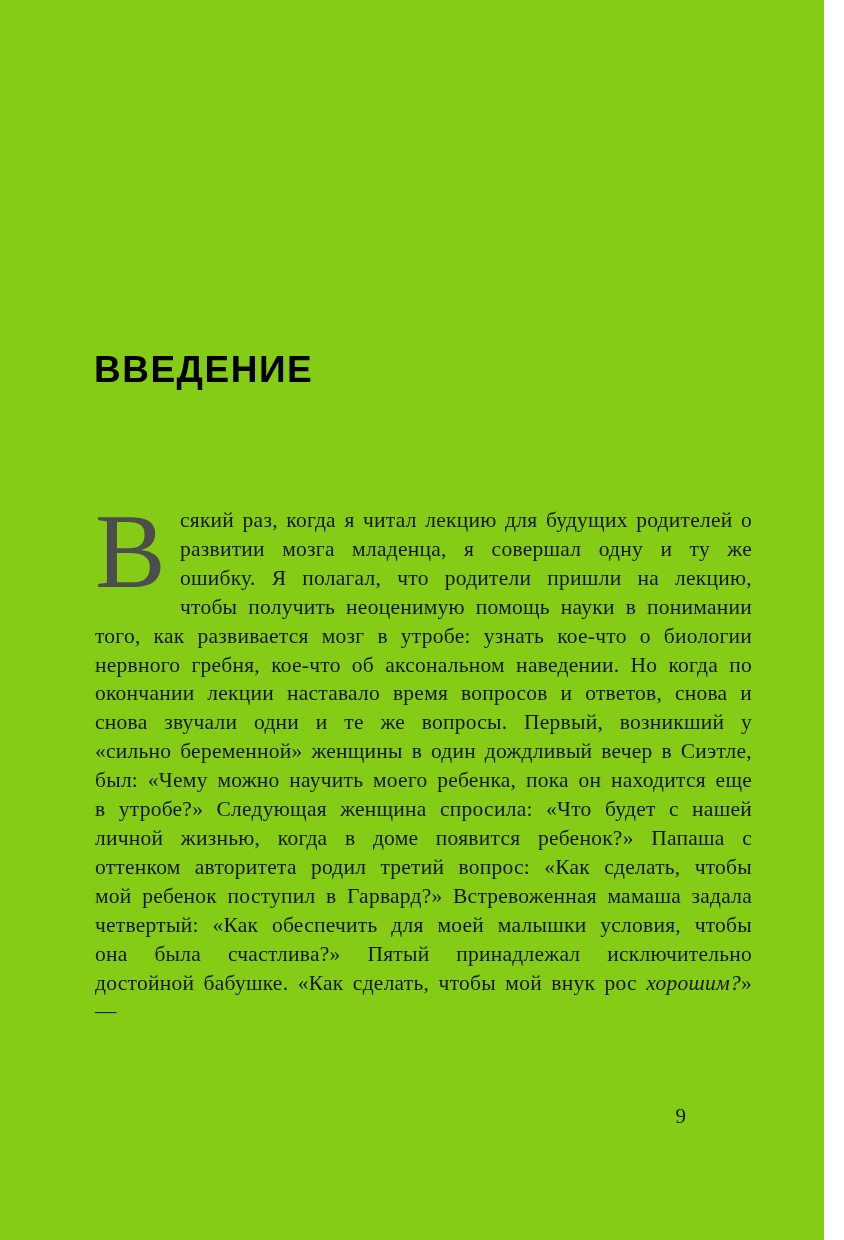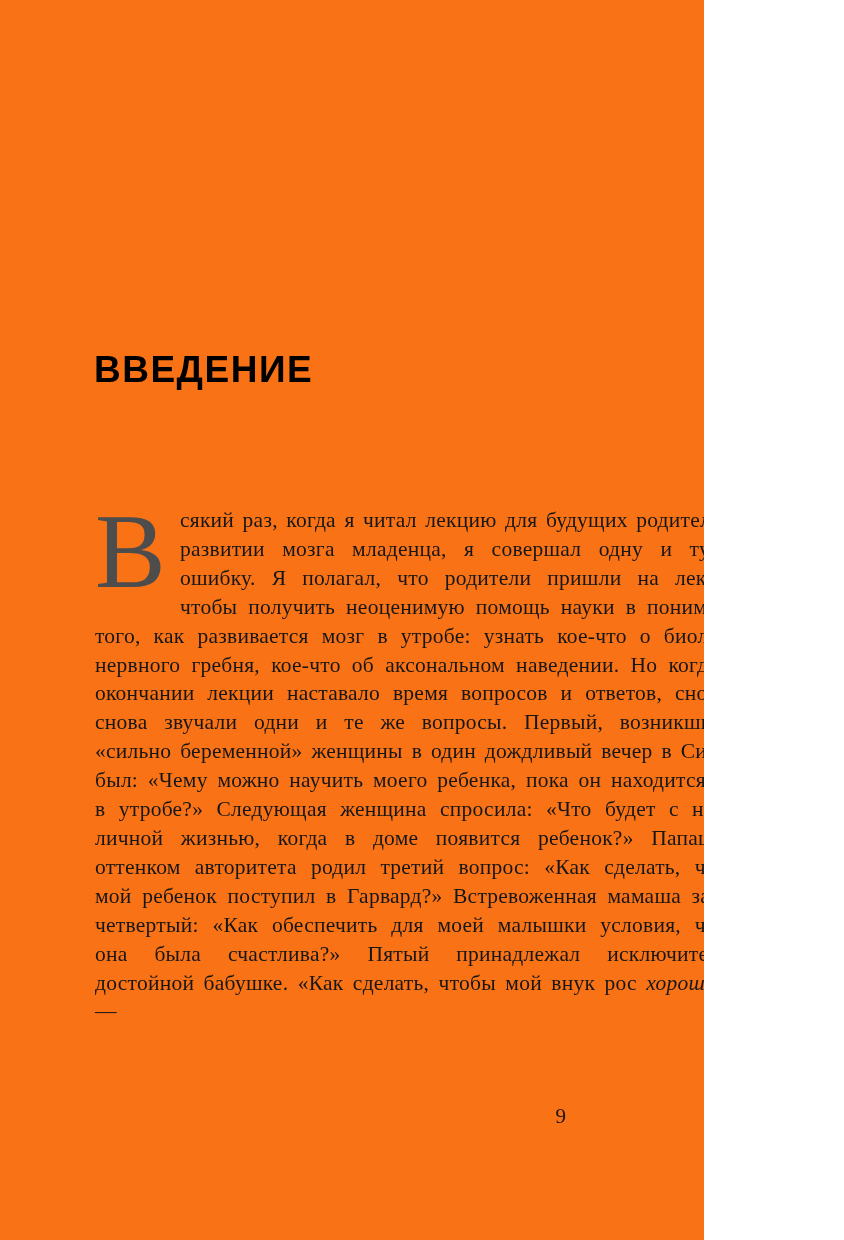--- a/index.html
+++ b/index.html
@@ -2,23 +2,23 @@
 <html><head>
 <meta charset="utf-8">
 <style>
   html, body {
     margin: 0;
     padding: 0;
     background: #ffffff;
   }
   .page {
     position: relative;
-    width: 704px;
+    width: 824px;
     height: 1240px;
-    background: #f97316;
+    background: #84cc16;
     overflow: hidden;
     font-family: "Liberation Serif", serif;
     color: #151515;
   }
   .chapter-title {
     position: absolute;
     top: 324px;
     left: 94px;
     font-family: "Liberation Sans", sans-serif;
     font-weight: 700;

